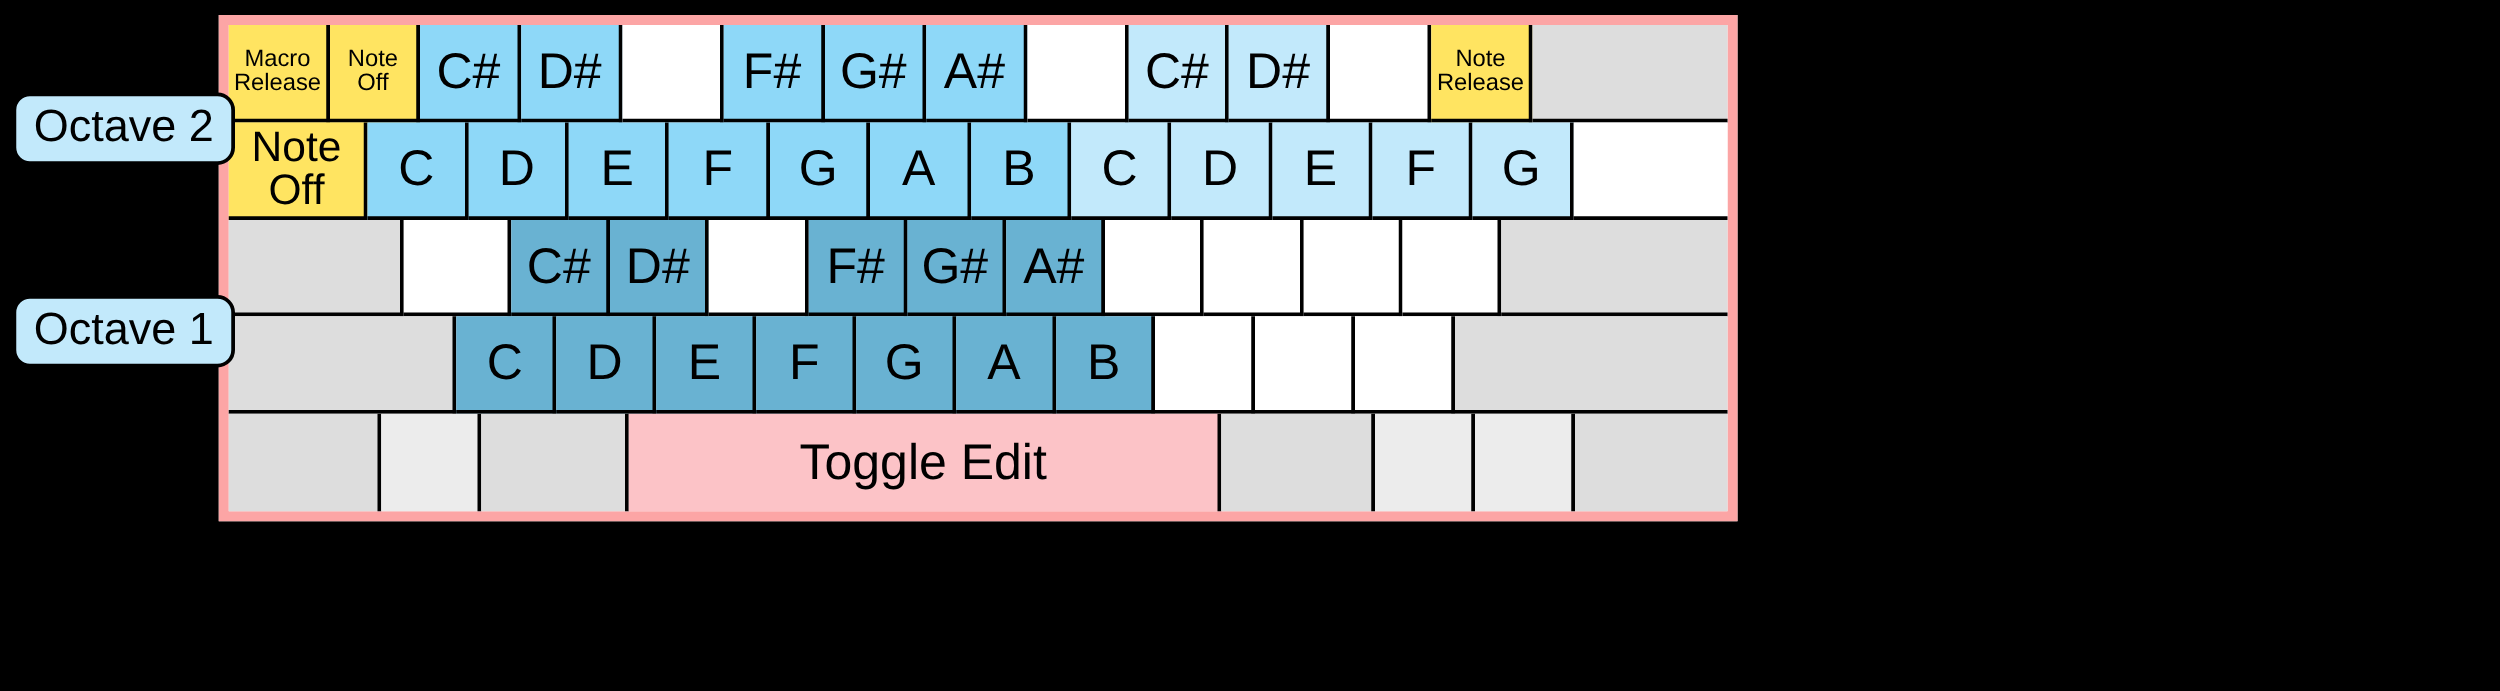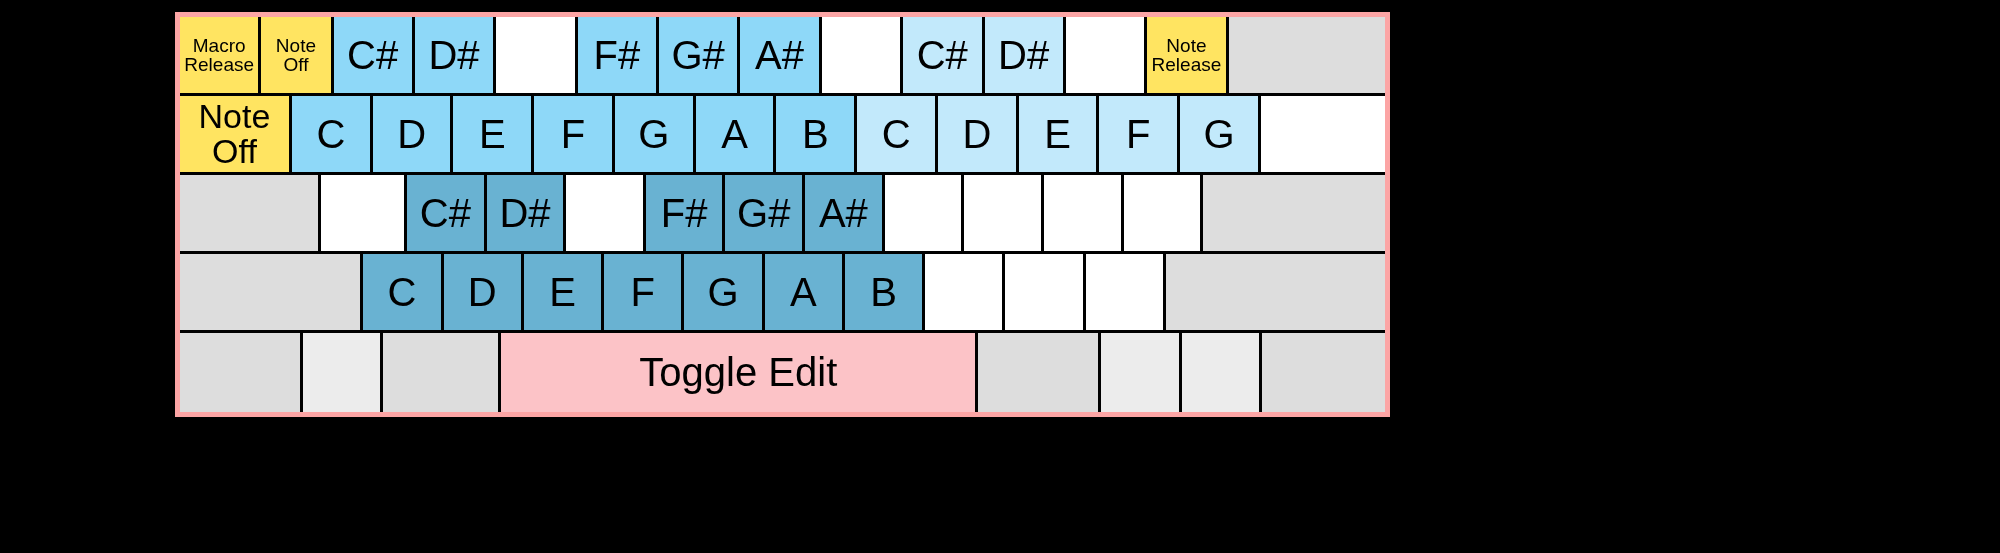--- a/index.html
+++ b/index.html
@@ -9,21 +9,21 @@
     overflow:hidden;position:relative;
   }
   #stage{position:absolute;inset:0;}
 
   
   #keyboard{
     position:absolute;
     left:175px; top:12px;
     width:1215px; height:405px;
     display:flex; flex-direction:column;
-    border:5px solid #fca5a5;
+    border:8px solid #fca5a5;
     box-sizing:border-box;
     background:#fff;
   }
   .krow{
     display:flex;
     flex:1 1 0;
     min-height:0;
   }
   .key{
     position:relative;
@@ -396,14 +396,16 @@
           </div>
         </div>
         <div class="key c-gray" style="flex: 0 0 10.2058%;">
           <div class="stack lbl-lg">
             <span></span>
           </div>
         </div>
       </div>
     </div>
 
+  <div class="octag" id="tag-oct2">Octave 2</div>
+  <div class="octag" id="tag-oct1">Octave 1</div>
 
 </div>
 
 </body></html>

